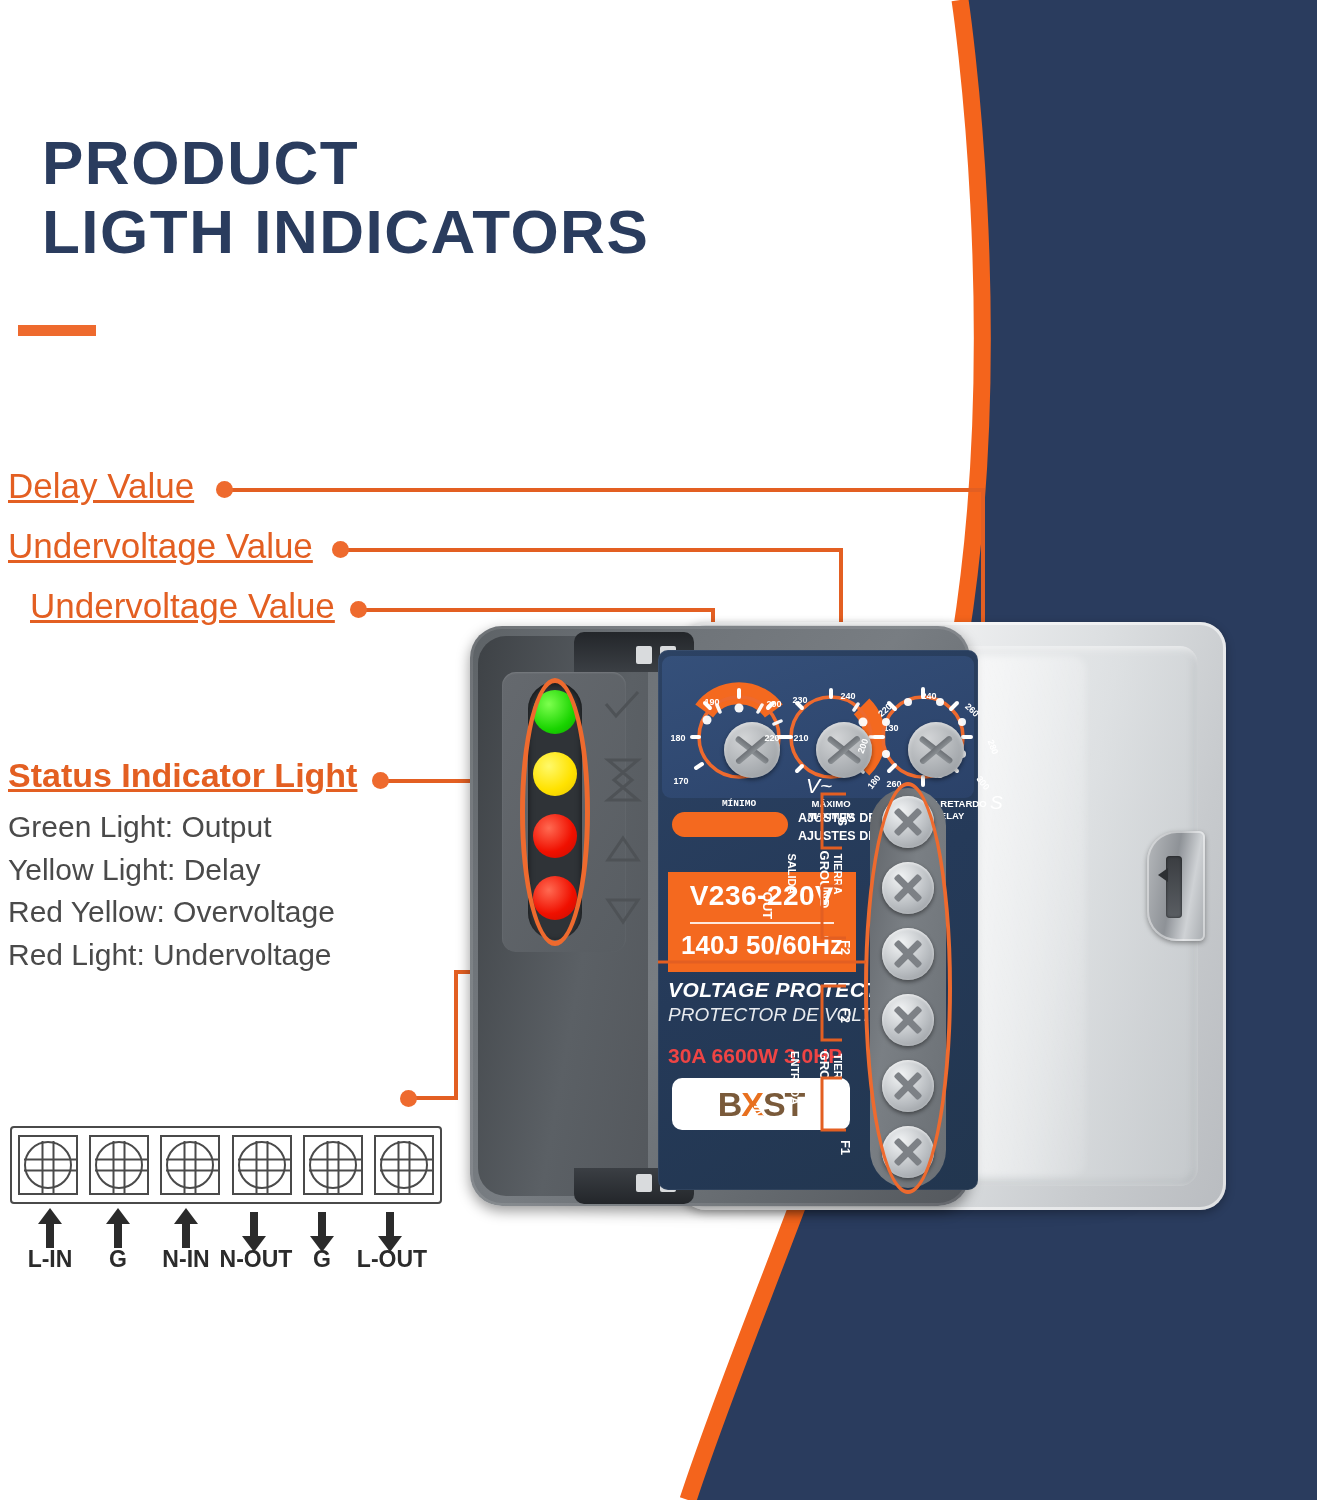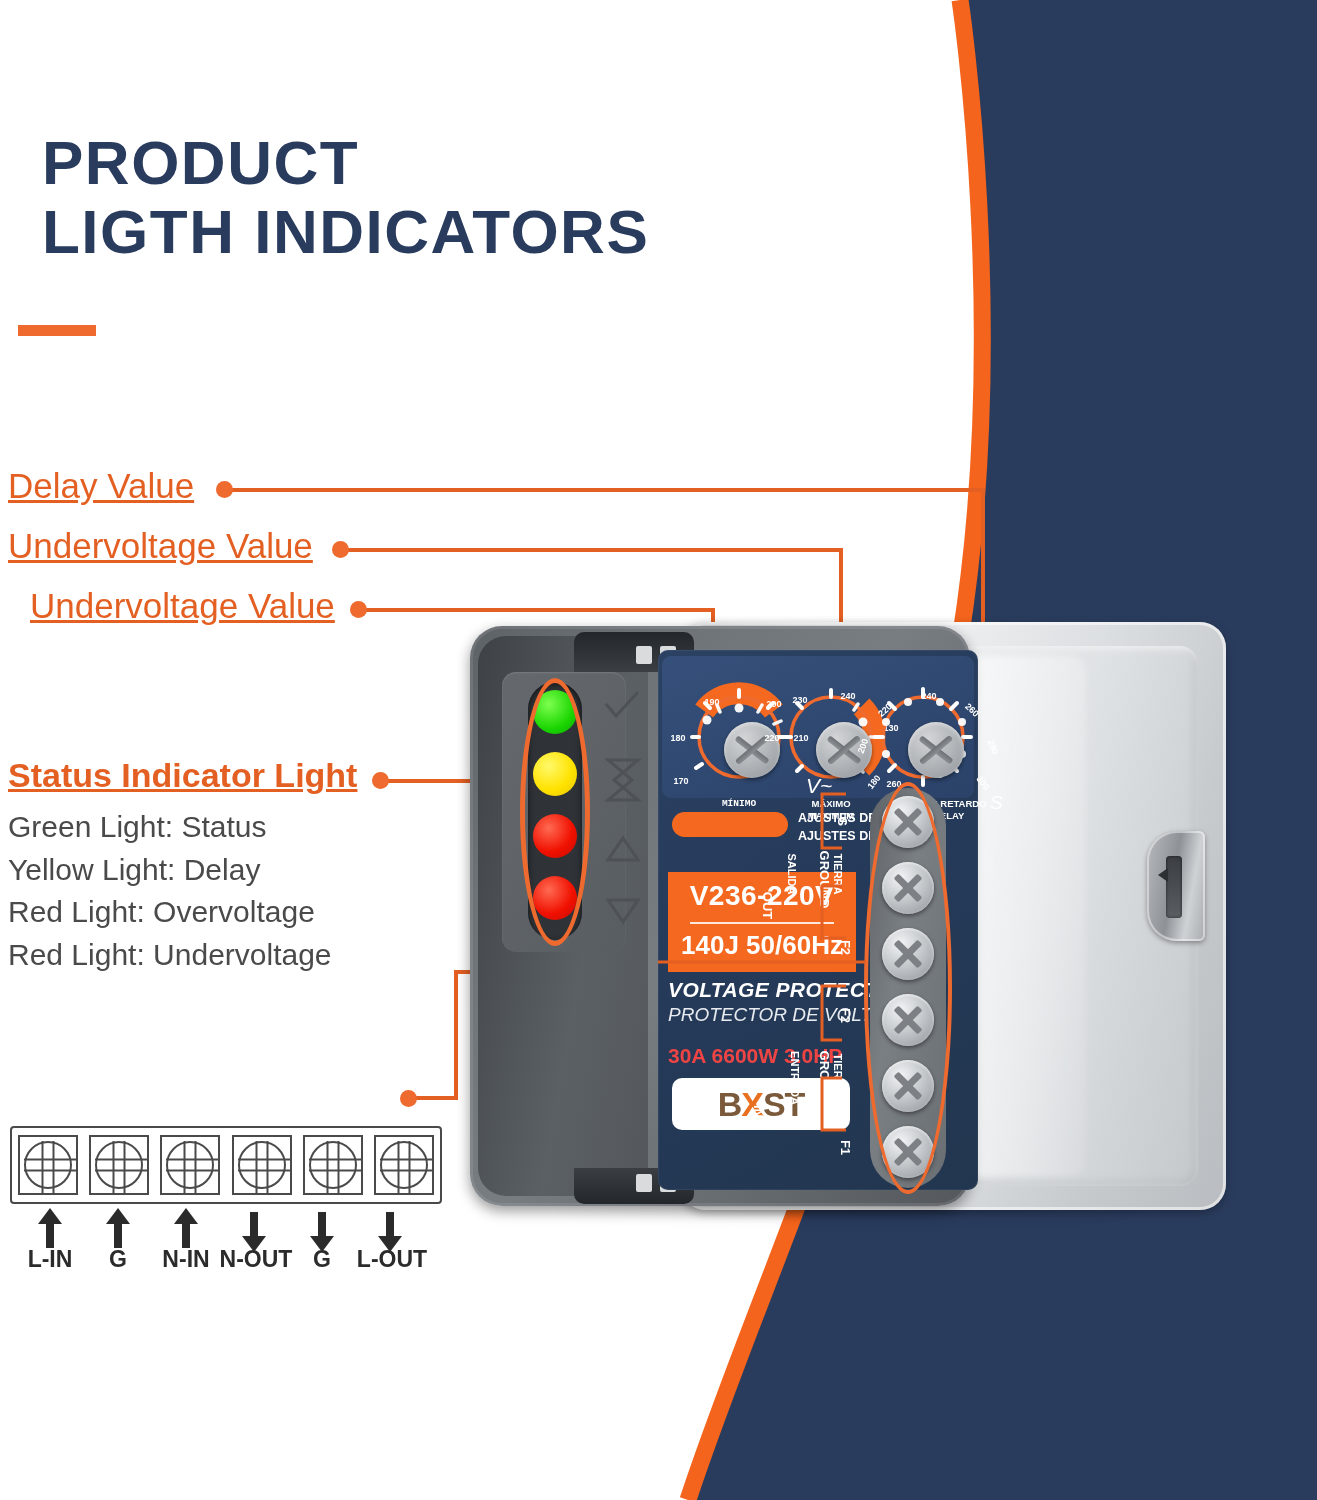--- a/index.html
+++ b/index.html
@@ -195,23 +195,23 @@
   <div class="callout cl-over">Undervoltage Value</div>
   <div class="dot d-over"></div>
 
   <div class="callout cl-under">Undervoltage Value</div>
   <div class="dot d-under"></div>
 
   <div class="callout cl-status">Status Indicator Light</div>
   <div class="dot d-status"></div>
 
   <div class="status-list">
-    <div>Green Light: Status</div>
+    <div>Green Light: Output</div>
     <div>Yellow Light: Delay</div>
-    <div>Red Light: Overvoltage</div>
+    <div>Red Yellow: Overvoltage</div>
     <div>Red Light: Undervoltage</div>
   </div>
 
   <div class="dot d-term"></div>
 
   <div class="termbox">
     <div class="term-cell">
         <div class="ring"></div>
         <div class="cross-v"></div>
         <div class="cross-h"></div>

